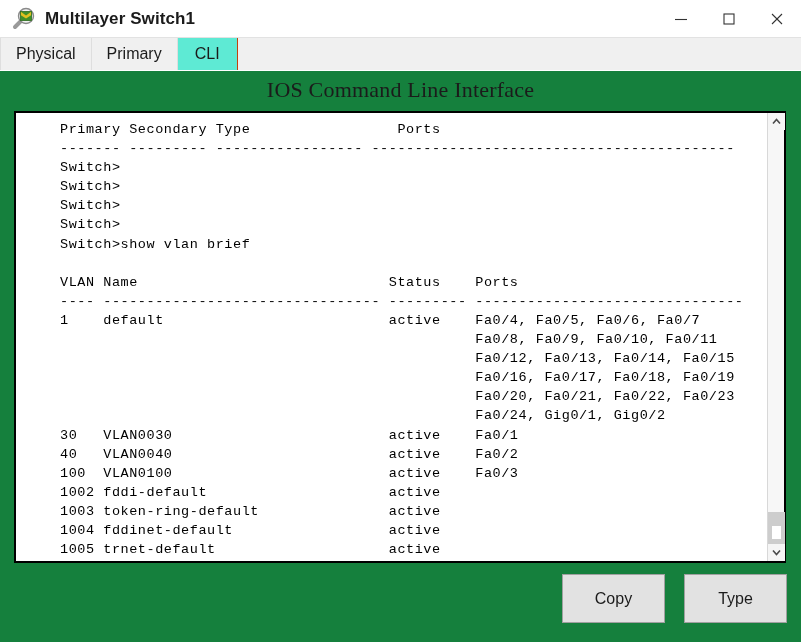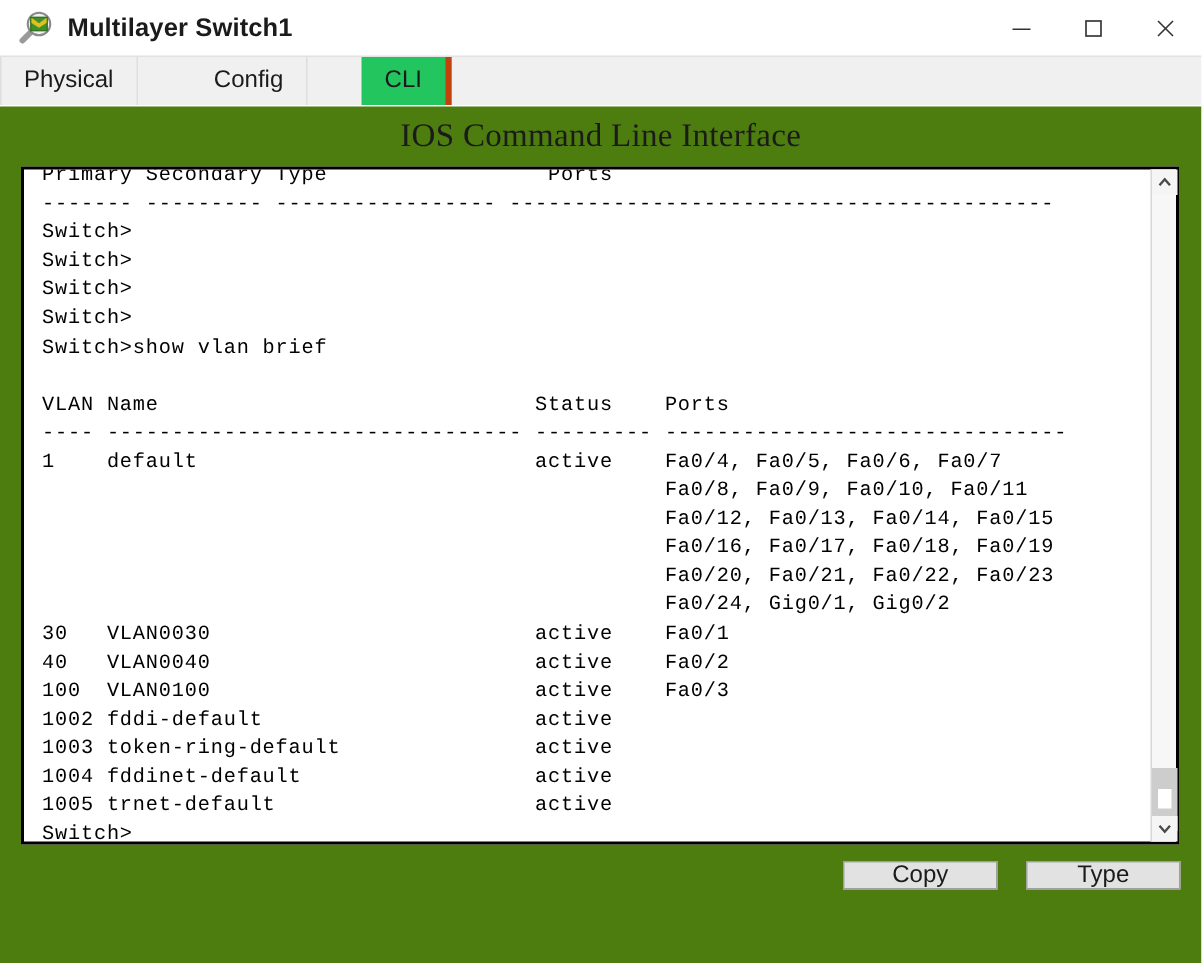--- a/index.html
+++ b/index.html
@@ -58,45 +58,44 @@
 
   
   .tabstrip {
     height: 33px;
     background: #f0f0f0;
     display: flex;
     align-items: flex-end;
     box-sizing: border-box;
     border-bottom: 1px solid #ffffff;
     position: relative;
-    gap: 36px;
   }
   .tab {
     height: 32px;
     min-width: 60px;
     padding: 0 15px;
     display: flex;
     align-items: center;
     justify-content: center;
     font-size: 16px;
     color: #1b1b1b;
     background: #f0f0f0;
     border-right: 1px solid #dedede;
     box-sizing: border-box;
     white-space: nowrap;
   }
   .tab:first-child { border-left: 1px solid #dedede; }
   .tab.active {
-    background: #22c55e;
-    border-right: 4px solid #c2410c;
+    background: #5eead4;
+    border-right: 1px solid #c2410c;
   }
 
   
   .content {
-    background: #4d7c0f;
+    background: #15803d;
     height: 571px;
     box-sizing: border-box;
     position: relative;
   }
   .cli-heading {
     text-align: center;
     font-family: "Liberation Serif", serif;
     font-size: 22px;
     color: #1b1b1b;
     padding-top: 6px;
@@ -113,21 +112,22 @@
     height: 452px;
     border: 2px solid #000000;
     box-sizing: border-box;
     background: #ffffff;
     display: flex;
   }
   .terminal {
     flex: 1 1 auto;
     overflow: hidden;
     position: relative;
-    padding: 4px;
+    padding: 16px;
+    margin-left: 20px;
   }
   .term-lines {
     font-family: "Liberation Mono", "DejaVu Sans Mono", monospace;
     font-size: 13.5px;
     line-height: 19.1px;
     color: #000000;
     white-space: pre;
     padding-left: 8px;
     margin-top: -9px;
     letter-spacing: 0.55px;
@@ -184,21 +184,21 @@
   
   .button-row {
     position: absolute;
     right: 14px;
     top: 503px;
     display: flex;
     gap: 19px;
   }
   .btn {
     width: 103px;
-    height: 19px;
+    height: 49px;
     background: #e2e2e2;
     border: 1px solid #a0a0a0;
     font-family: "Liberation Sans", sans-serif;
     font-size: 16px;
     color: #1b1b1b;
     display: flex;
     align-items: center;
     justify-content: center;
     box-sizing: border-box;
     padding: 0;
@@ -247,21 +247,21 @@
       </svg>
     </button>
   </span>
 </div>
 
 <div class="tabstrip">
   <div class="tab">
     <span>Physical</span>
   </div>
   <div class="tab">
-    <span>Config</span>
+    <span>Primary</span>
   </div>
   <div class="tab active">
     <span>CLI</span>
   </div>
 </div>
 
 <div class="content">
 
   <div class="cli-heading">IOS Command Line Interface</div>
 

